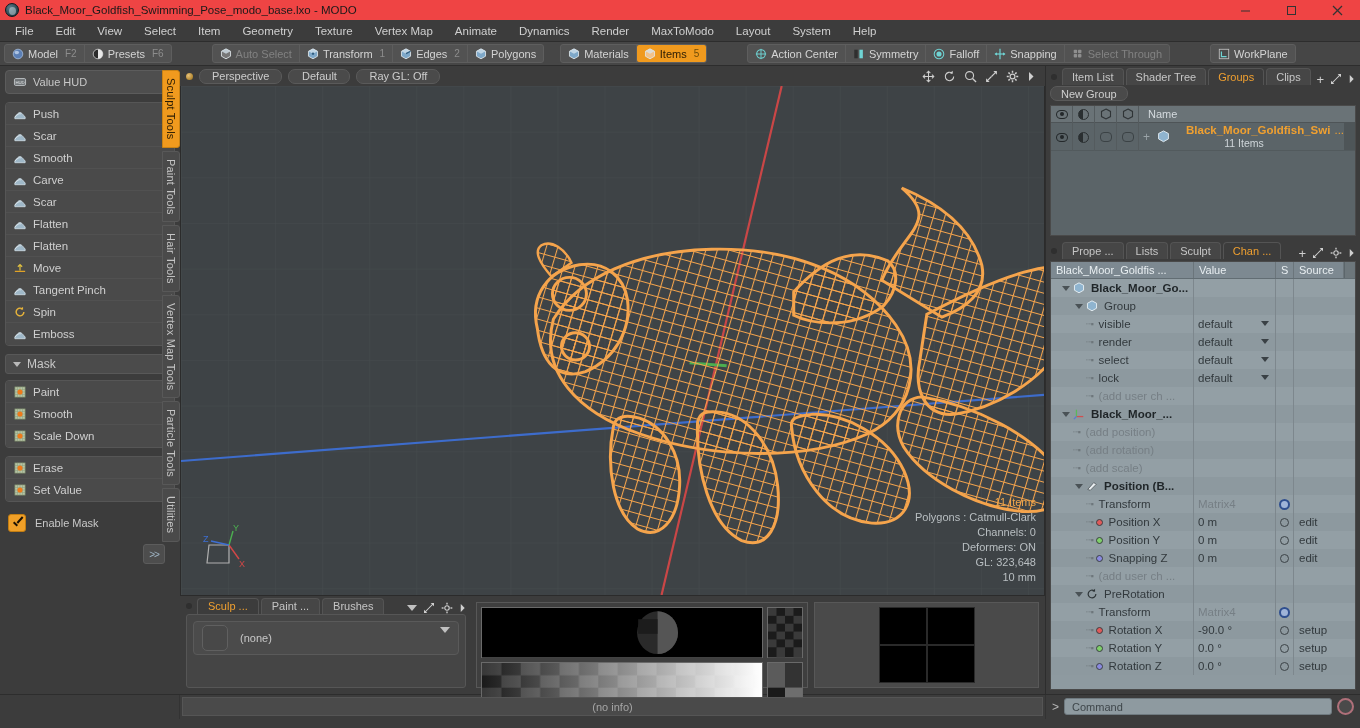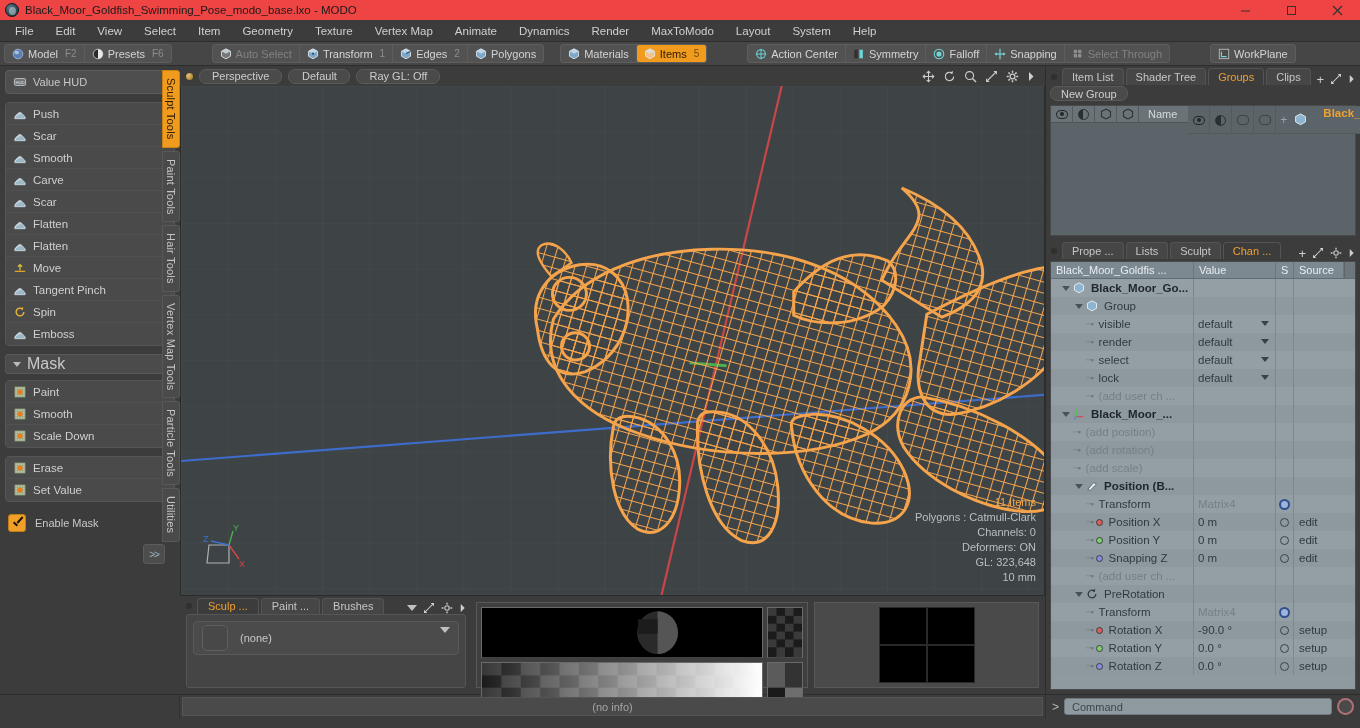--- a/index.html
+++ b/index.html
@@ -79,21 +79,21 @@
     position: relative; background: #4a4a4a;
   }
   .tool-row:last-child { border-bottom: none; }
   .tool-row .corner {
     position: absolute; right: 2px; bottom: 1px;
     width: 0; height: 0; border-left: 5px solid transparent; border-bottom: 5px solid #7d7d7d;
   }
   .sec-head {
     height: 20px; background: #4b4b4b; border: 1px solid #585858; border-radius: 3px;
     display: flex; align-items: center; gap: 6px; padding: 0 7px; margin-bottom: 6px;
-    font-size: 16px;
+    font-size: 12px;
   }
   .tri-d { width:0;height:0;border-left:4px solid transparent;border-right:4px solid transparent;border-top:5px solid #b9b9b9; }
   .enable-row { display:flex; align-items:center; gap:9px; padding: 4px 3px 0 3px; }
   .chk {
     width: 18px; height: 18px; background: #f0a028; border: 1px solid #c27d12;
     border-radius: 3px; position: relative;
   }
   .chk::after {
     content:""; position:absolute; left:4px; top:8px; width:5px; height:2px;
     background:#1c1205; transform: rotate(42deg);
@@ -185,21 +185,21 @@
   }
   .ptab.active { background: #3c3c3c; color: #f0a030; }
   .ptab-ic { margin-left: auto; display: flex; align-items: center; gap: 6px; padding-right: 5px; }
   #group-panel { height: 155px; display: flex; flex-direction: column; padding: 0 4px 4px 4px; }
   #newgroup-bar { height: 17px; display: flex; align-items: flex-start; padding-top: 1px; }
   #newgroup-btn {
     height: 15px; padding: 0 10px; font-size: 11px; color: #cfcfcf;
     background: #4a4a4a; border: 1px solid #5a5a5a; border-radius: 7px; line-height:14px;
   }
   #group-list { flex: 1; background: #5b6468; border: 1px solid #4a4a4a; margin-top: 3px;
-                display:flex; flex-direction:row; }
+                display:flex; flex-direction:column; }
   .gl-head { height: 17px; display: flex; background: #6a7377;
              border-bottom: 1px solid #4e5457; align-items: center; }
   .gl-cell { border-right: 1px solid #545b5e; height: 17px; display:flex;
              align-items:center; justify-content:center; width: 22px; }
   .gl-name { flex: 1; padding-left: 9px; font-size: 11px; color: #d4dade;
              display:flex; align-items:center; }
   .gl-row { height: 28px; display: flex; background: #5b6468; border-bottom: 1px solid #525a5d; }
   .gl-row .gl-cell { height: 28px; }
   .gl-rowname { flex: 1; padding-left: 4px; display: flex; align-items: center; gap: 4px;
                 font-size: 11.5px; }

